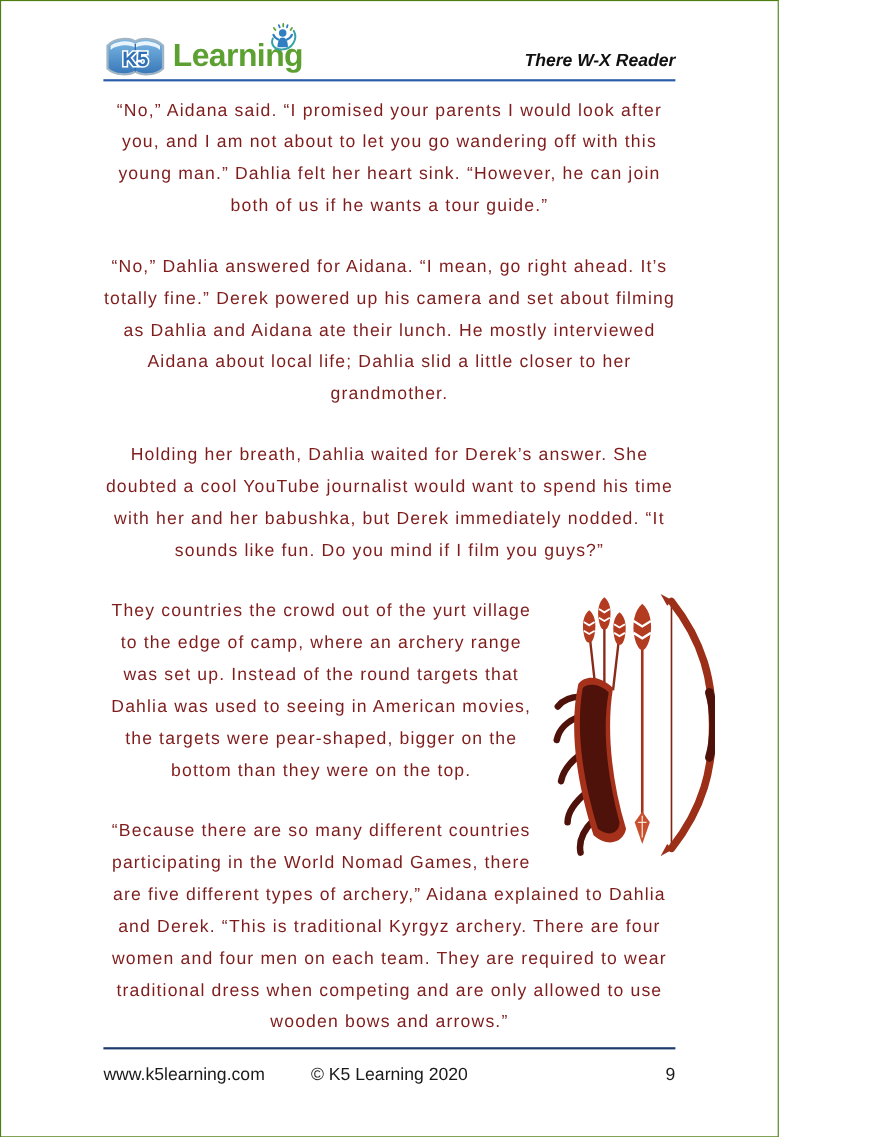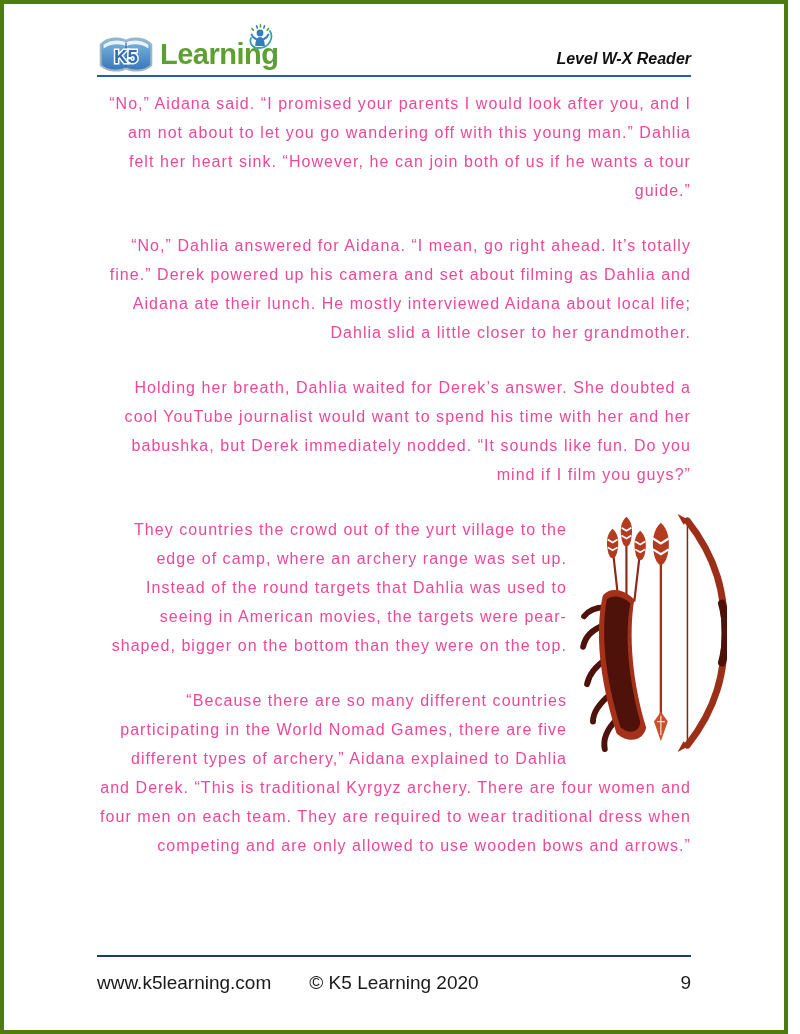--- a/index.html
+++ b/index.html
@@ -1,23 +1,23 @@
 <!DOCTYPE html>
 <html><head>
 <meta charset="utf-8">
 <style>
   * { box-sizing: border-box; }
   html, body { margin: 0; padding: 0; background: #ffffff; }
 
   .page {
     position: relative;
-    width: 788px;
+    width: 708px;
     height: 1034px;
     background: #ffffff;
-    border: 4px solid #4d7c0f;
+    border: 1px solid #4d7c0f;
     font-family: "Liberation Sans", sans-serif;
     overflow: hidden;
   }
 
   
   .header {
     display: flex;
     justify-content: space-between;
     align-items: flex-end;
     margin: 0 93px;
@@ -44,22 +44,22 @@
 
   
   .story {
     margin: 12px 93px 0 93px;
   }
   .story p {
     margin: 0 0 26px 0;
     font-size: 16px;
     line-height: 29px;
     letter-spacing: 1.05px;
-    color: #ec4899;
-    text-align: right;
+    color: #7f1d1d;
+    text-align: center;
   }
 
   
   .illustration {
     float: right;
     width: 148px;
     height: 248px;
     margin: -6px -36px 4px 12px;
   }
   .illustration svg { display: block; width: 100%; height: 100%; }
@@ -68,21 +68,21 @@
   .footer {
     position: absolute;
     left: 93px;
     right: 93px;
     top: 951px;
     border-top: 2px solid #1f3b6d;
     padding-top: 15px;
     display: grid;
     grid-template-columns: 1fr auto 1fr;
     align-items: baseline;
-    font-size: 19px;
+    font-size: 16px;
     color: #1a1a1a;
   }
   .footer .left  { justify-self: start; }
   .footer .mid   { justify-self: center; }
   .footer .right { justify-self: end; }
 </style>
 </head>
 <body>
 
 <div class="page">
@@ -109,21 +109,21 @@
         <path d="M9,15 C6,13.5 5,12 4.6,10.6 M17,15 C20,13.5 21,12 21.4,10.6" fill="none" stroke="#2f7fc0" stroke-width="2" stroke-linecap="round"></path>
         <g stroke-linecap="round" stroke-width="1.6">
           <path d="M5,4.5 L6.4,6.3" stroke="#5da032"></path>
           <path d="M9.5,1.8 L10.3,3.9" stroke="#2f7fc0"></path>
           <path d="M13.5,0.8 L13.5,3" stroke="#5da032"></path>
           <path d="M17.5,1.8 L16.8,3.9" stroke="#2f7fc0"></path>
           <path d="M21.5,4.5 L20.2,6.3" stroke="#5da032"></path>
         </g>
       </svg>
     </div>
-    <div class="level-label">Level W-X Reader</div>
+    <div class="level-label">There W-X Reader</div>
   </div>
 
   <div class="story">
     <p>“No,” Aidana said. “I promised your parents I would look after you, and I am not about to let you go wandering off with this young man.” Dahlia felt her heart sink. “However, he can join both of us if he wants a tour guide.”</p>
     <p>“No,” Dahlia answered for Aidana. “I mean, go right ahead. It’s totally fine.” Derek powered up his camera and set about filming as Dahlia and Aidana ate their lunch. He mostly interviewed Aidana about local life; Dahlia slid a little closer to her grandmother.</p>
     <p>Holding her breath, Dahlia waited for Derek’s answer. She doubted a cool YouTube journalist would want to spend his time with her and her babushka, but Derek immediately nodded. “It sounds like fun. Do you mind if I film you guys?”</p>
 
     <figure class="illustration" style="margin:0; margin-top:-6px; margin-right:-36px; margin-left:12px; margin-bottom:4px;">
       <svg viewBox="0 0 150 252">
 

